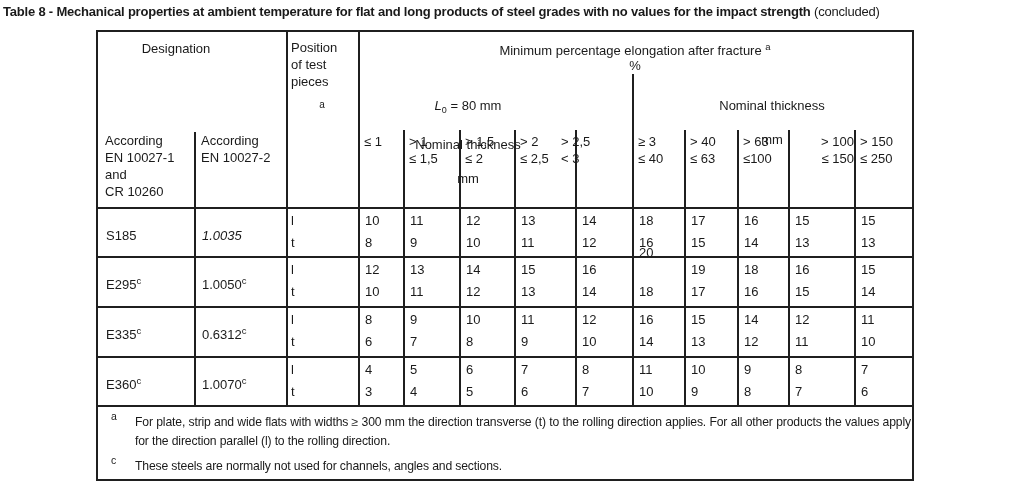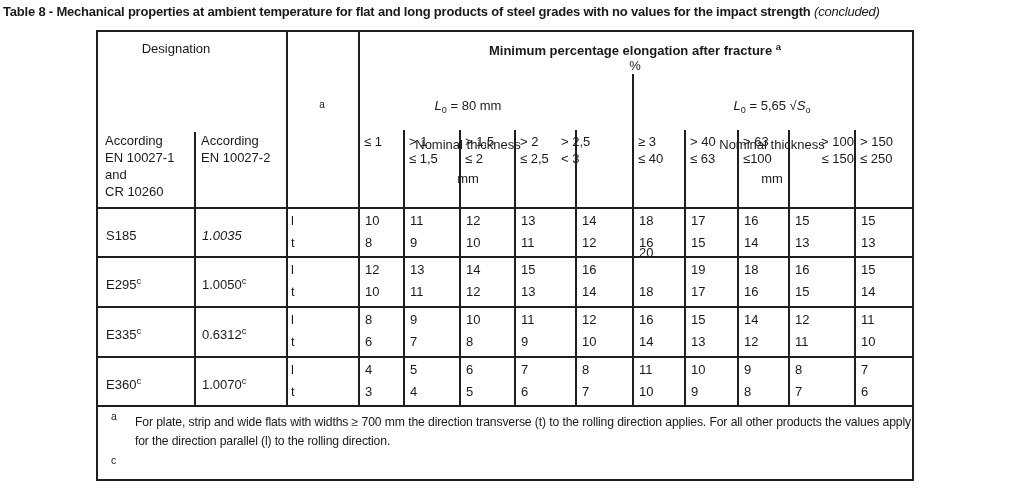--- a/index.html
+++ b/index.html
@@ -4,21 +4,21 @@
 <style>
   html,body { margin:0; padding:0; background:#ffffff; }
   .page {
     position:relative; width:1013px; height:493px; background:#ffffff;
     font-family:"Liberation Sans", sans-serif; color:#1a1a1a; overflow:hidden;
   }
   .title {
     position:absolute; left:3px; top:4px; width:1008px;
     font-size:13px; font-weight:bold; letter-spacing:-0.2px; white-space:nowrap;
   }
-  .title .concl { font-style:italic; font-weight:normal; }
+  .title .concl { font-weight:normal; }
   .tbl {
     position:absolute; left:96px; top:30px; width:814px; height:447px;
     border:2px solid #1f1f1f;
   }
   .vline { position:absolute; width:1.5px; background:#1f1f1f; }
   .hline { position:absolute; left:0; right:0; height:1.5px; background:#1f1f1f; }
   .cell { position:absolute; font-size:13px; line-height:17px; white-space:pre-line; }
   .center { text-align:center; }
   .gline { display:block; }
   i { font-style:italic; }
@@ -33,47 +33,50 @@
 <body>
 
 <div class="page">
 
   <div class="title"><span>Table 8 - Mechanical properties at ambient temperature for flat and long products of steel grades with no values for the impact strength </span><span class="concl">(concluded)</span></div>
 
   <div class="tbl" id="tbl">
 
     <div class="cell center" style="left:0px; top:8px; width:156px;">Designation</div>
 
+    <div class="cell" style="left:193px; top:7px; width:64px;">Position
+of test
+pieces</div>
     <div class="cell center" style="left:188px; top:64px; width:72px; font-size:10px;">a</div>
 
-    <div class="cell center" style="left:260px; top:6px; width:554px;font-weight:bold;"><span>Minimum percentage elongation after fracture</span> <sup>a</sup></div>
+    <div class="cell center" style="left:260px; top:6px; width:554px;"><span>Minimum percentage elongation after fracture</span> <sup>a</sup></div>
     <div class="cell center" style="left:260px; top:25px; width:554px;">%</div>
 
     <div class="cell center" style="left:260px; top:48px; width:220px;">
       <span class="gline"><i>L</i><sub>0</sub><span> = 80 mm</span></span>
       <span class="gline">Nominal thickness</span>
       <span class="gline">mm</span>
     </div>
 
     <div class="cell center" style="left:534px; top:48px; width:280px;">
-      <span class="gline"><i>L</i><sub>0</sub><span> = 5,65 √</span><i>S</i><sub>o</sub></span>
       <span class="gline">Nominal thickness</span>
       <span class="gline">mm</span>
     </div>
 
     <div class="cell" style="left:7px; top:100px; width:86px;">According
 EN 10027-1
 and
 CR 10260</div>
     <div class="cell" style="left:103px; top:100px; width:82px;">According
 EN 10027-2</div>
 
     <div class="fn-mark" style="left:13px; top:378px;">a</div>
-    <div class="fn-text" style="left:37px; top:381px; width:776px;">For plate, strip and wide flats with widths ≥ 700 mm the direction transverse (t) to the rolling direction applies. For all other products the values apply for the direction parallel (l) to the rolling direction.</div>
+    <div class="fn-text" style="left:37px; top:381px; width:776px;">For plate, strip and wide flats with widths ≥ 300 mm the direction transverse (t) to the rolling direction applies. For all other products the values apply for the direction parallel (l) to the rolling direction.</div>
     <div class="fn-mark" style="left:13px; top:422px;">c</div>
+    <div class="fn-text" style="left:37px; top:425px; width:776px;">These steels are normally not used for channels, angles and sections.</div>
   <div class="hline" style="top: 175px;"></div>
       <div class="hline" style="top: 224px;"></div>
       <div class="hline" style="top: 274px;"></div>
       <div class="hline" style="top: 324px;"></div>
       <div class="hline" style="top: 373px;"></div>
       <div class="vline" style="left: 96px; top: 100px; height: 273px;"></div>
       <div class="vline" style="left: 188px; top: 0px; height: 373px;"></div>
       <div class="vline" style="left: 260px; top: 0px; height: 373px;"></div>
       <div class="vline" style="left: 305px; top: 98px; height: 275px;"></div>
       <div class="vline" style="left: 361px; top: 98px; height: 275px;"></div>

